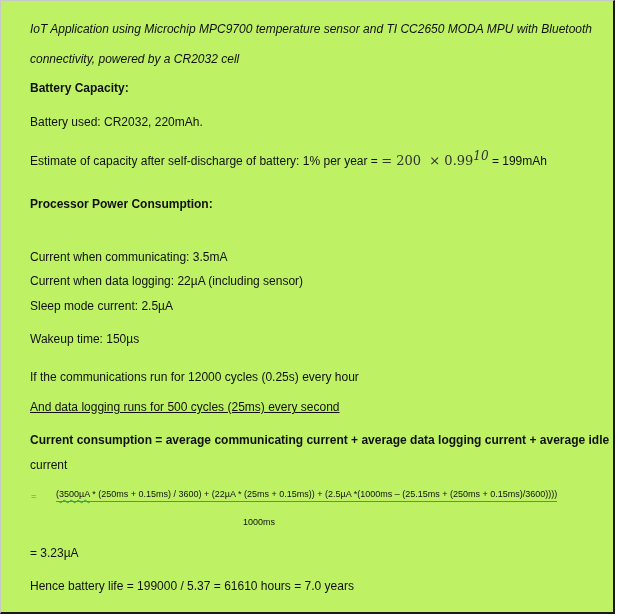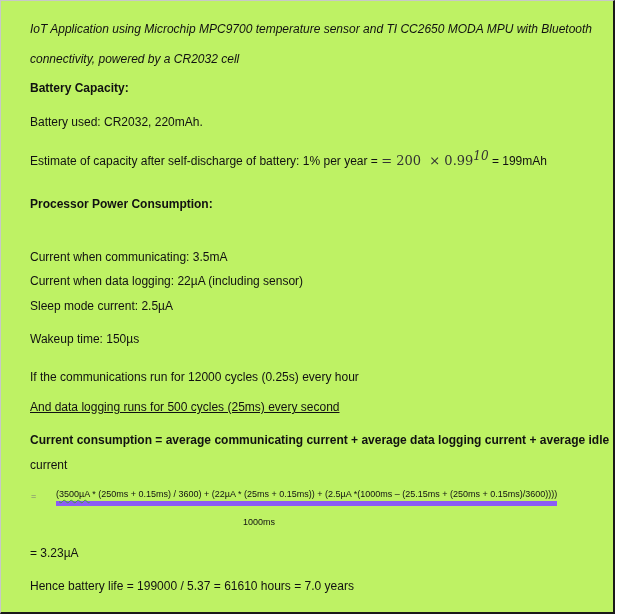--- a/index.html
+++ b/index.html
@@ -55,21 +55,21 @@
       color: #777777;
       line-height: 12px;
     }
     .numerator {
       position: absolute;
       left: 55px;
       top: 487px;
       font-size: 9px;
       line-height: 12px;
       white-space: nowrap;
-      border-bottom: 5px solid #8b5cf6;
+      border-bottom: 1px solid #8b5cf6;
       padding-bottom: 1px;
     }
     .squiggle {
       text-decoration: underline wavy #3a9a3a;
       text-underline-offset: 2px;
       text-decoration-thickness: 1px;
     }
     .denominator {
       position: absolute;
       left: 242px;

